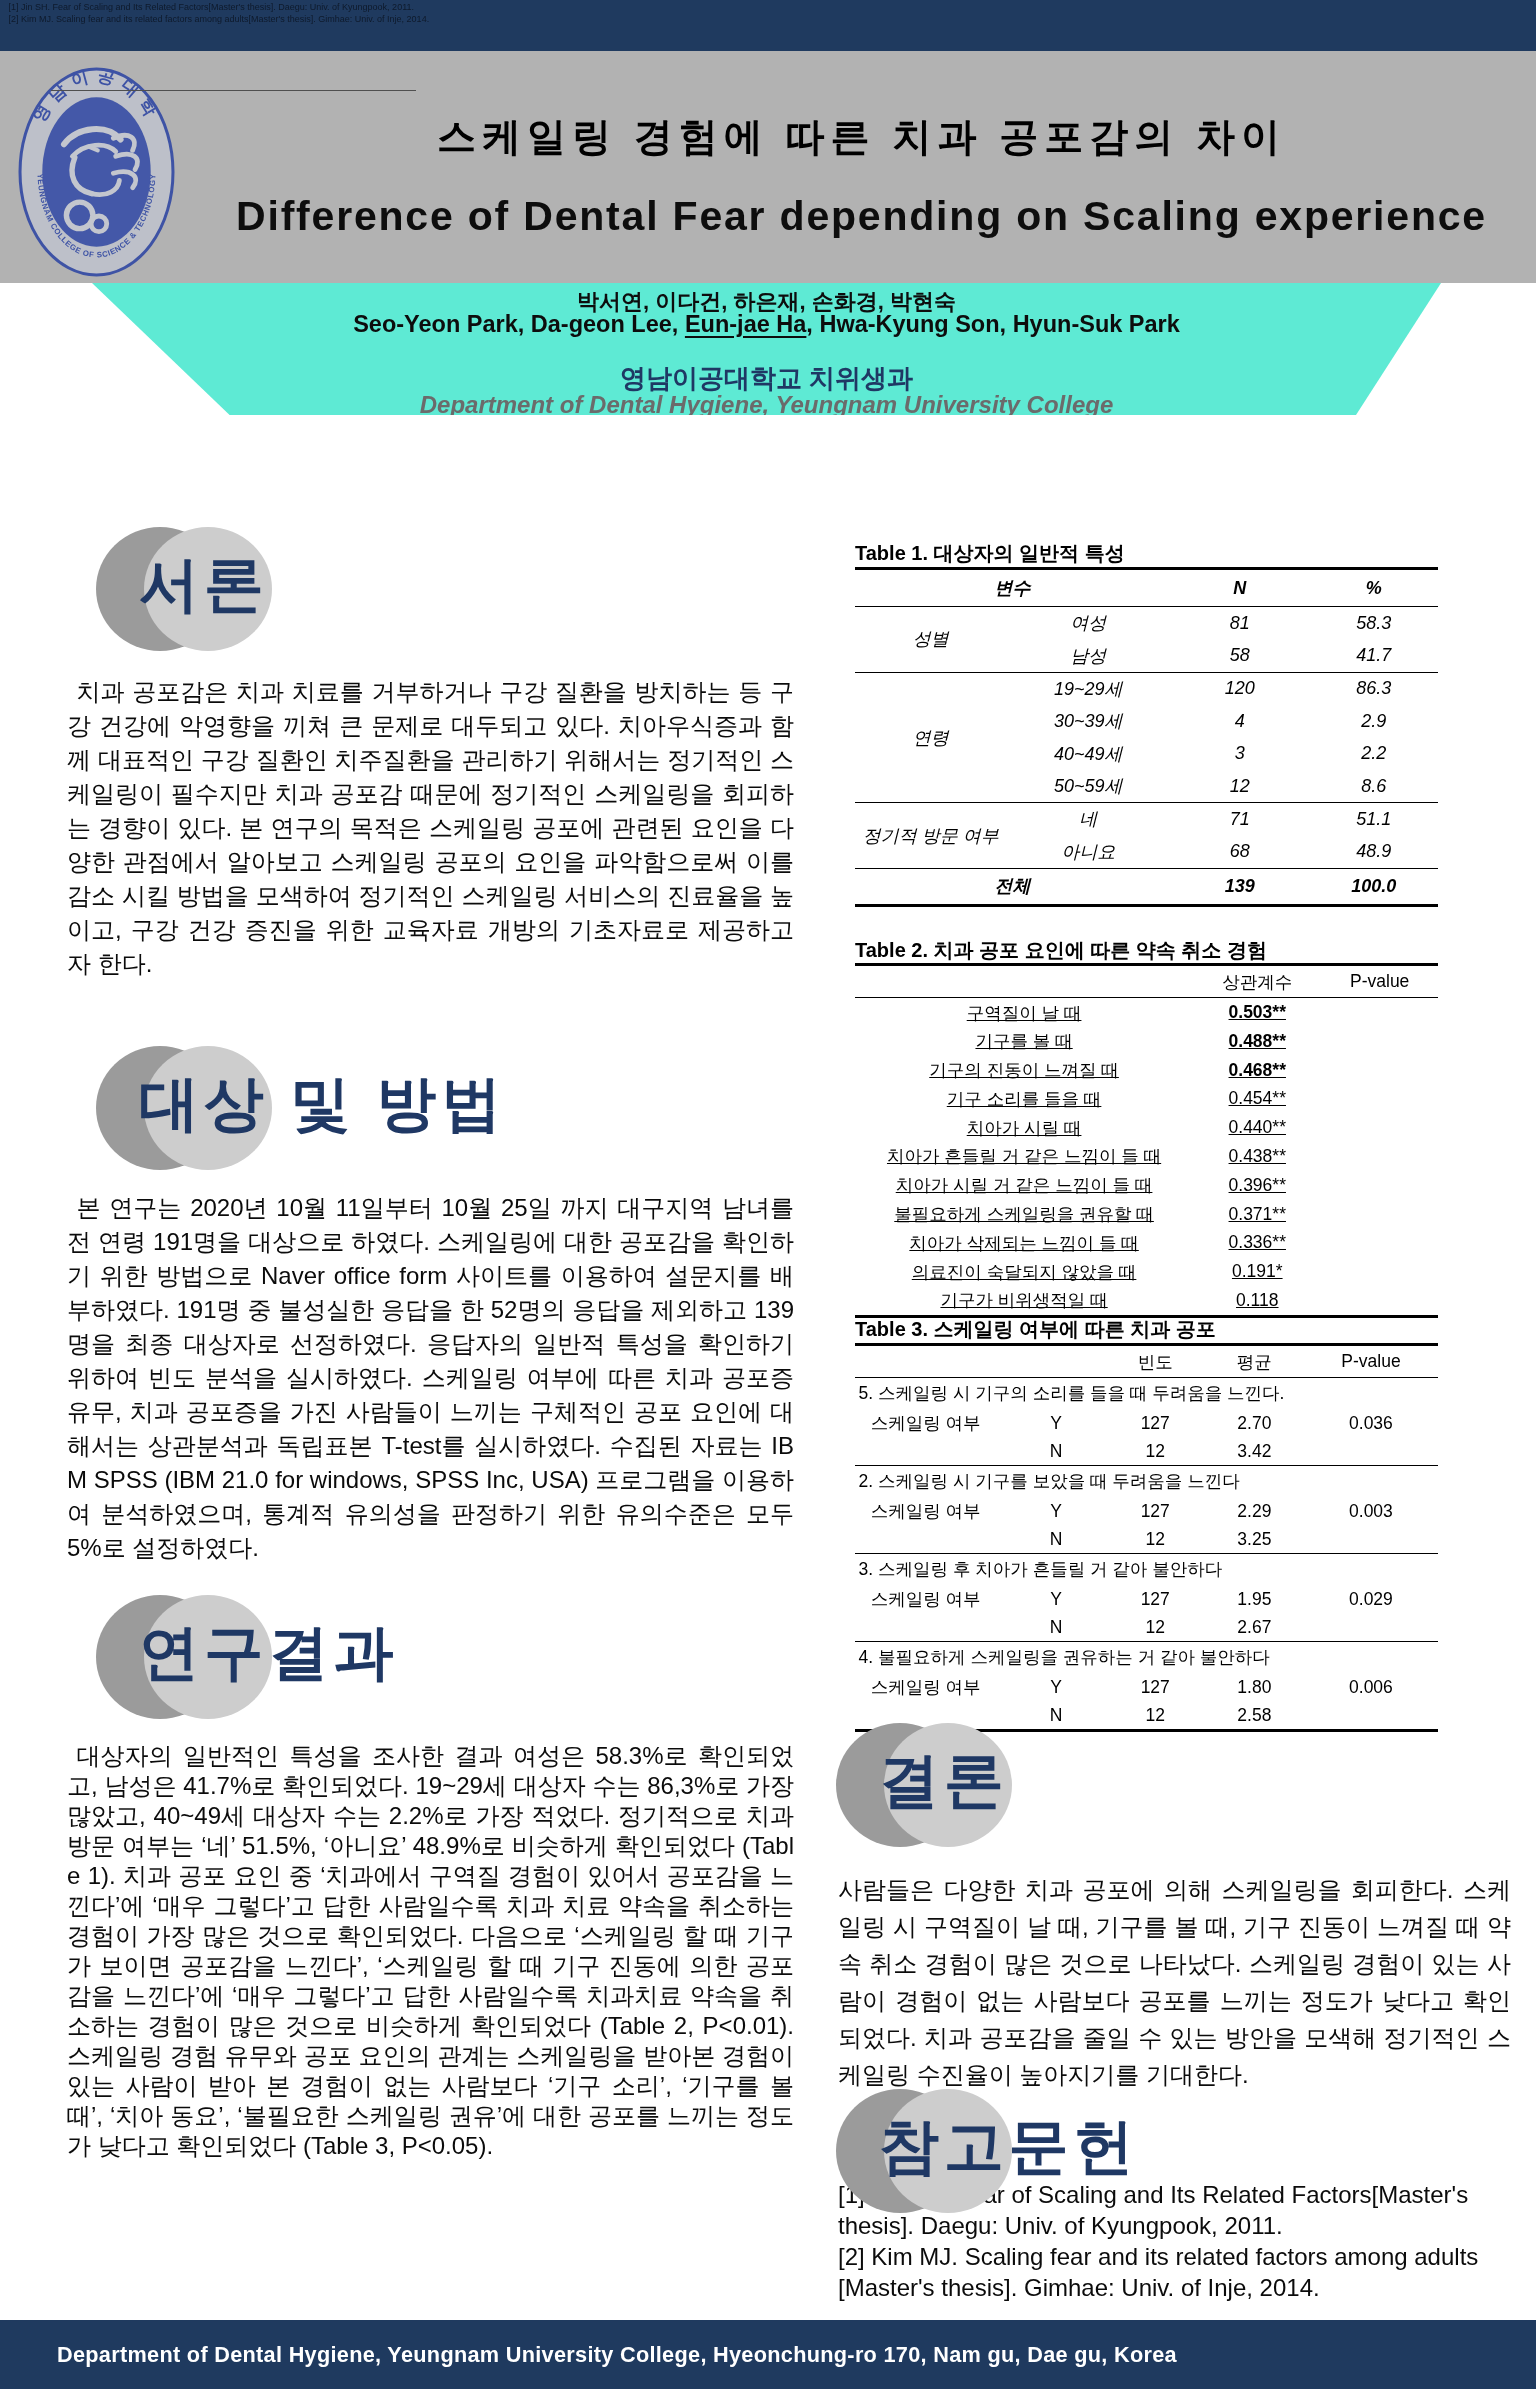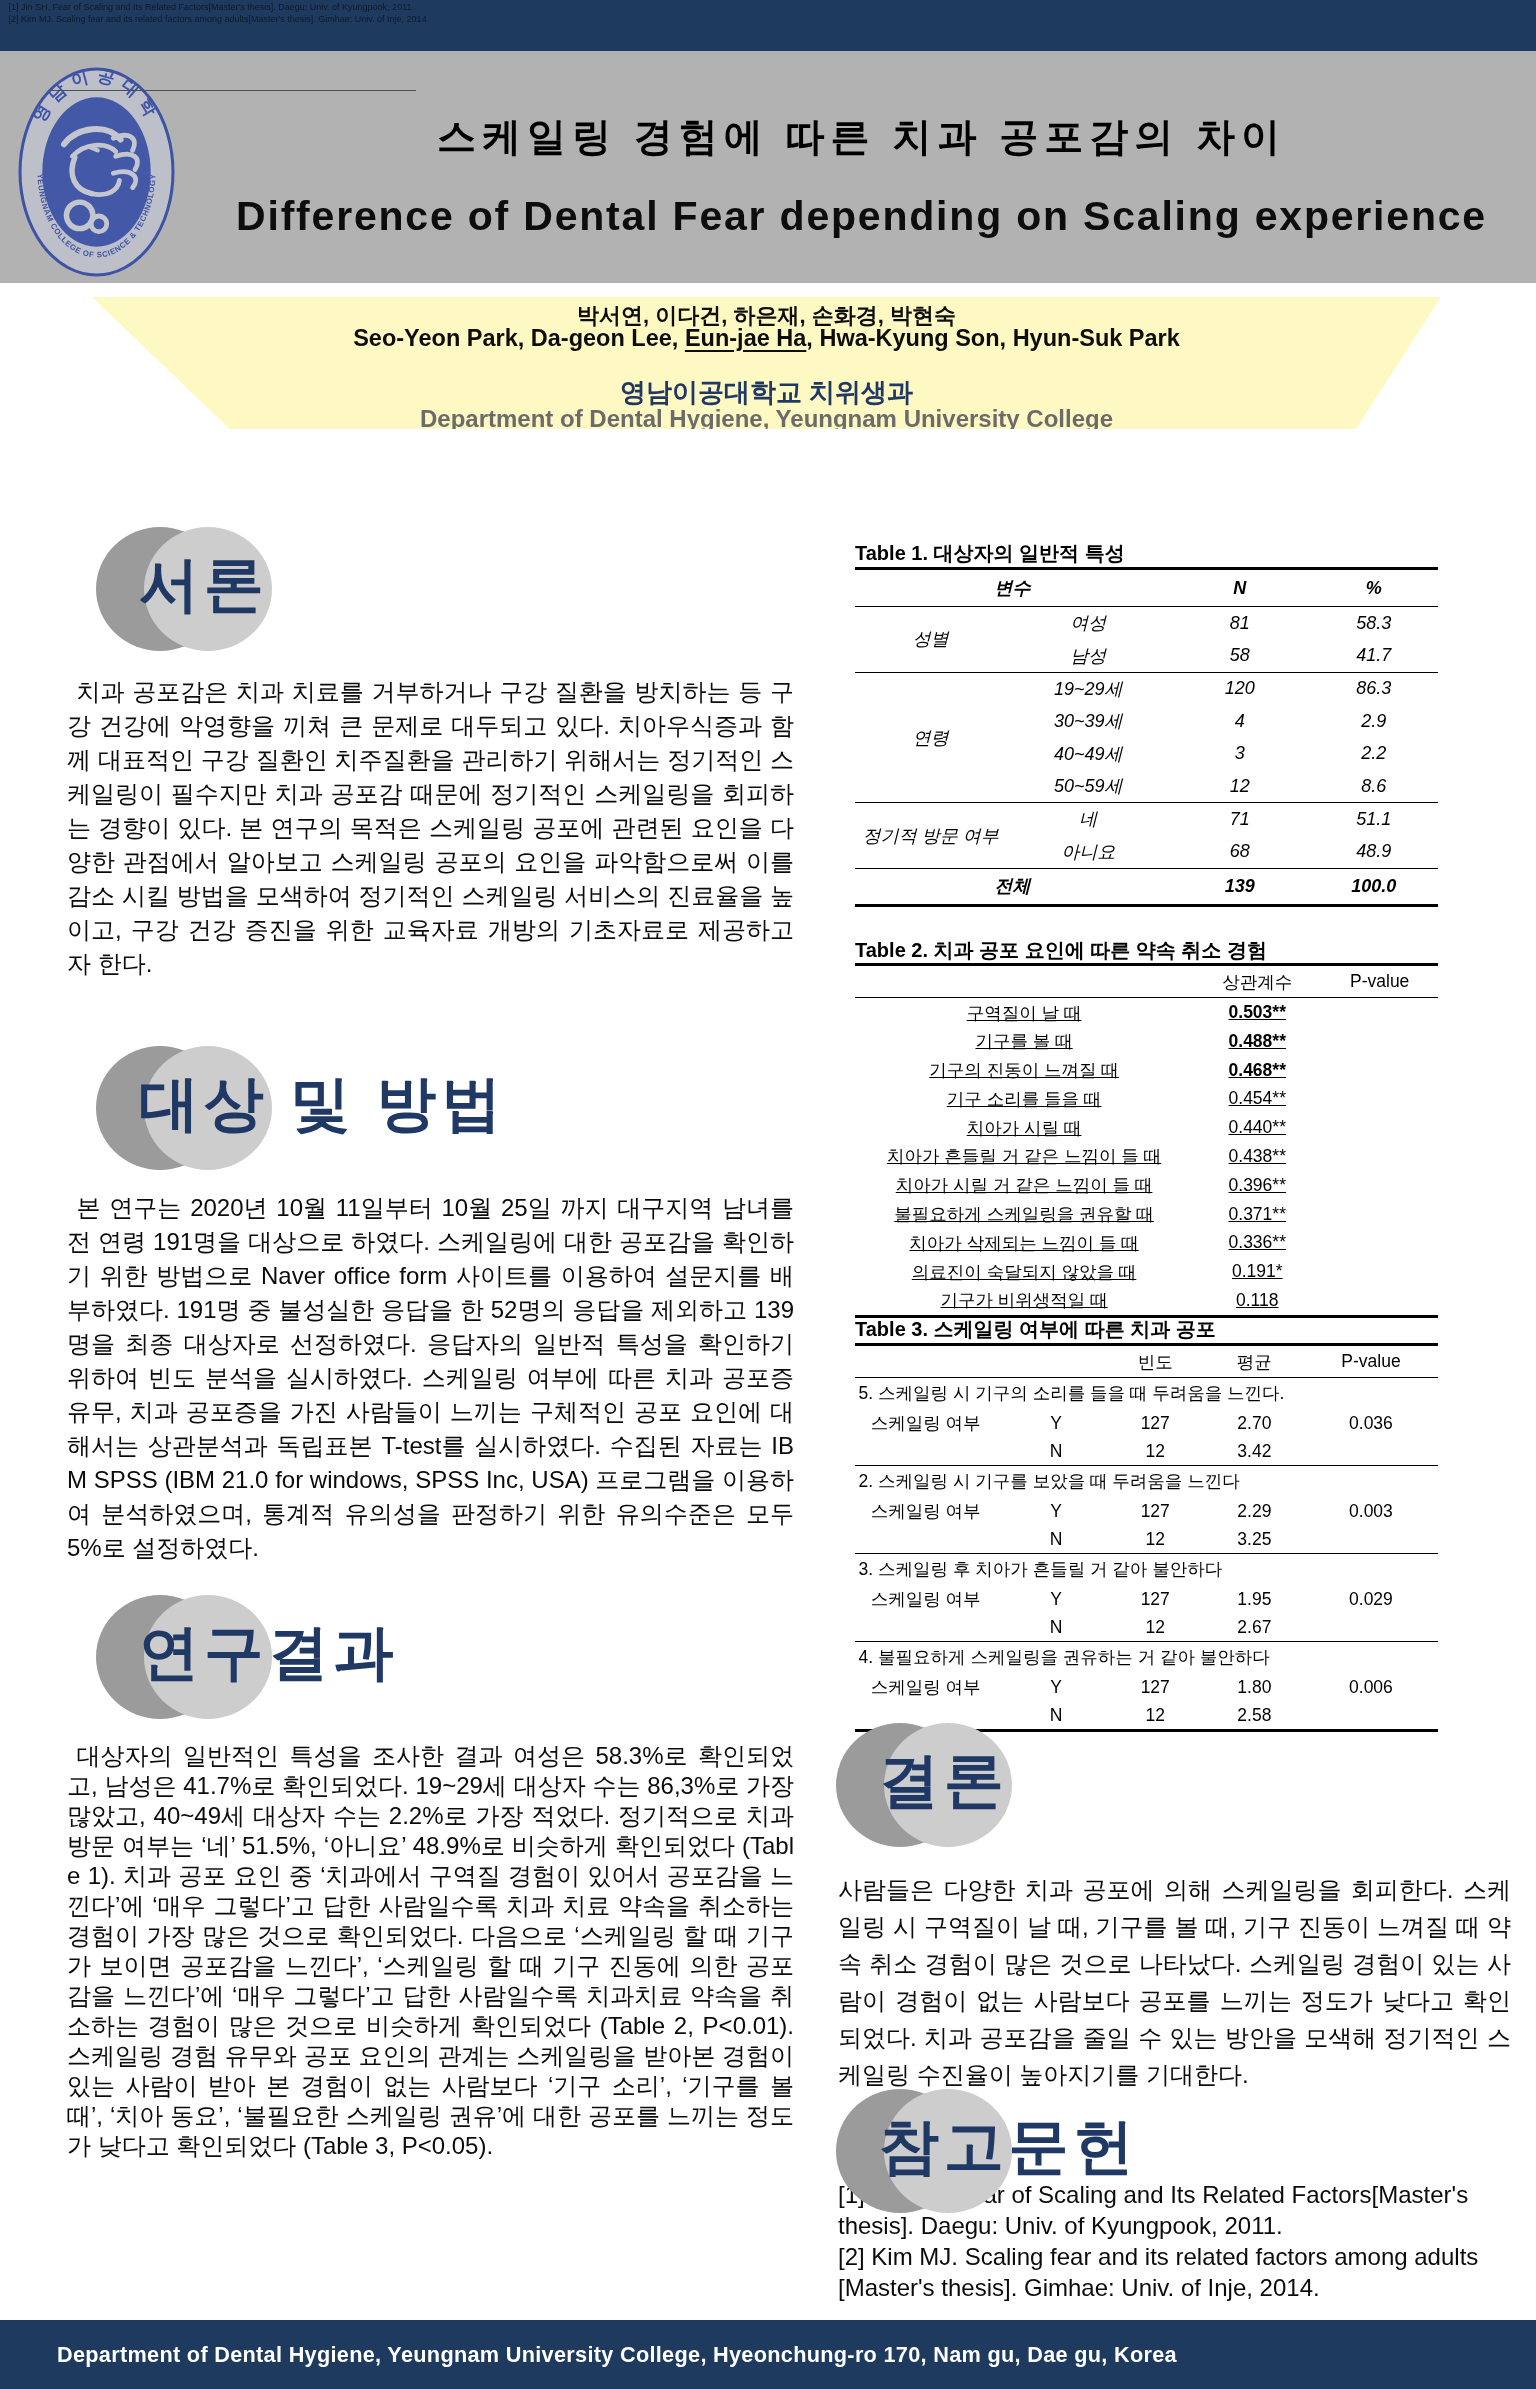--- a/index.html
+++ b/index.html
@@ -17,29 +17,29 @@
   
   .poster-header{position:absolute;left:0;top:51px;width:1536px;height:232px;background:#B2B2B2;}
   .header-line{position:absolute;left:51px;top:39px;width:365px;height:1.2px;background:#4f4f4f;z-index:4;}
   .logo-wrap{position:absolute;left:17px;top:15px;width:159px;height:212px;z-index:3;}
   .title-kr{position:absolute;left:187px;top:59px;width:1349px;text-align:center;
     font-size:39px;font-weight:bold;color:#000000;letter-spacing:6px;white-space:nowrap;}
   .title-en{position:absolute;left:187px;top:142px;width:1349px;text-align:center;
     font-size:41px;font-weight:bold;color:#0d0d0d;letter-spacing:1.8px;white-space:nowrap;}
 
   
-  .trapezoid{position:absolute;left:92px;top:297px;width:1349px;height:132px;background:#fef9c3;
+  .trapezoid{position:absolute;left:92px;top:283px;width:1349px;height:132px;background:#5eead4;
     -webkit-clip-path:polygon(0 0,100% 0,93.7% 100%,10.2% 100%);
     clip-path:polygon(0 0,100% 0,93.7% 100%,10.2% 100%);}
   .trapezoid .cline{position:absolute;left:0;width:100%;text-align:center;white-space:nowrap;}
   .authors-kr{top:3.6px;font-size:22px;font-weight:bold;color:#0d0d0d;}
   .authors-en{top:28px;font-size:23.5px;font-weight:bold;color:#0d0d0d;}
   .authors-en .ul{text-decoration:underline;text-underline-offset:4.2px;}
   .affil-kr{top:78px;font-size:26px;font-weight:bold;color:#1F3864;}
-  .affil-en{top:108px;font-size:24px;font-weight:bold;color:#6B6B6B;}
+  .affil-en{top:108px;font-size:24px;font-weight:bold;color:#6B6B6B;font-style:italic;}
 
   
   .sec-heading{position:absolute;height:126px;z-index:2;}
   .sec-heading .e1{position:absolute;left:0;top:0;width:128px;height:124px;border-radius:50%;background:#9B9B9B;}
   .sec-heading .e2{position:absolute;left:48px;top:0;width:128px;height:124px;border-radius:50%;background:#CDCDCD;}
   .sec-heading .txt{position:absolute;left:43px;top:62px;transform:translateY(-54%);
     font-size:60px;font-weight:bold;color:#1F3864;letter-spacing:4.8px;white-space:nowrap;}
 
   
   .body-text{position:absolute;font-size:24px;line-height:34px;color:#0b0b0b;

